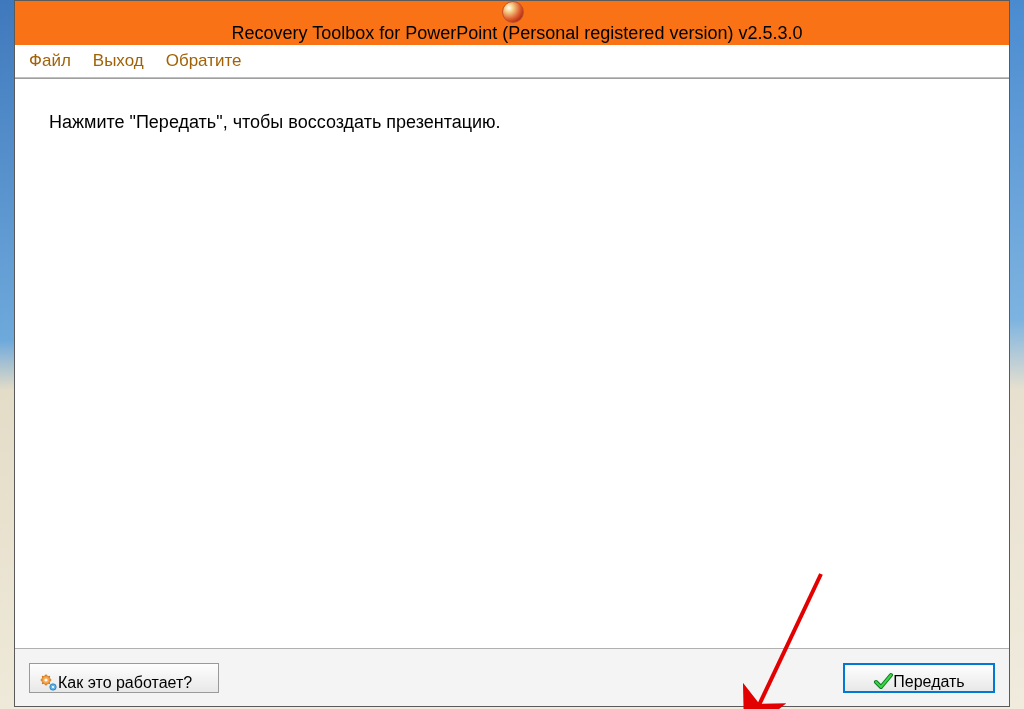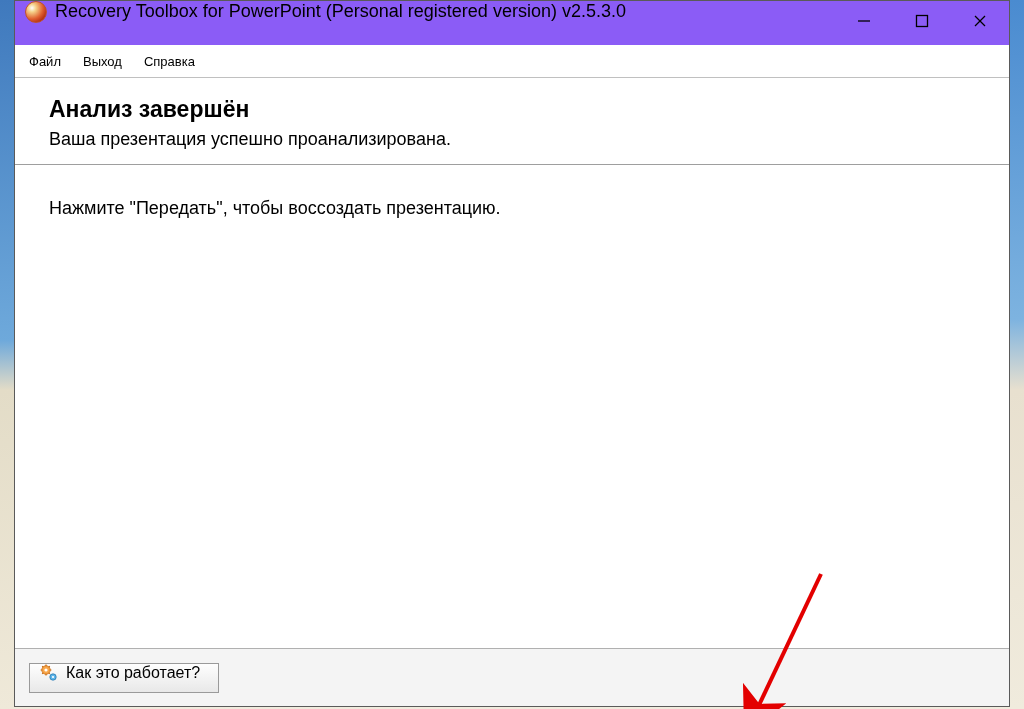--- a/index.html
+++ b/index.html
@@ -19,24 +19,25 @@
     width: 996px;
     height: 707px;
     background: #ffffff;
     border: 1px solid #5a5a5a;
     display: flex;
     flex-direction: column;
   }
   .titlebar {
     height: 44px;
     display: flex;
-    align-items: flex-start;
+    align-items: center;
     padding-left: 10px;
-    background: #8b5cf6;
+    background: #f97316;
     border-bottom: 0;
+    flex-direction: column;
   }
   .app-icon {
     width: 22px;
     height: 22px;
     border-radius: 50%;
     background: radial-gradient(circle at 30% 30%, #fff, #f5d28a 20%, #e06030 55%, #b02a10 80%);
     border: 1px solid #c0522a;
     margin-right: 8px;
     position: relative;
     flex-shrink: 0;
@@ -66,22 +67,22 @@
   .menubar {
     height: 32px;
     display: flex;
     align-items: center;
     padding: 0 8px;
     background: #ffffff;
   }
   .menu-item {
     padding: 4px 14px 4px 0;
     margin-right: 8px;
-    font-size: 13px;
-    color: #000000;
+    font-size: 17px;
+    color: #a16207;
     cursor: default;
   }
   .menu-item:first-child { padding-left: 6px; }
   .content-wrap {
     flex: 1 1 auto;
     border-top: 1px solid #c0c0c0;
     display: flex;
     flex-direction: column;
     position: relative;
     background: #ffffff;
@@ -120,23 +121,22 @@
     align-items: center;
     padding: 0 14px;
     gap: 10px;
   }
   .btn {
     height: 30px;
     min-width: 152px;
     border: 1px solid #9a9a9a;
     background: linear-gradient(to bottom, #fefefe, #e8e8e8);
     display: inline-flex;
-    align-items: flex-start;
+    align-items: flex-end;
     justify-content: center;
-    gap: 8px;
     font-size: 16px;
     color: #000;
     padding: 0 12px;
     cursor: default;
   }
   .btn.help { min-width: 190px; justify-content: flex-start; padding-left: 10px; }
   .btn.highlighted {
     border: 2px solid #0078d4;
   }
   .spacer { flex: 1 1 auto; }
@@ -200,29 +200,25 @@
             <line x1="2" y1="2" x2="12" y2="12" stroke="#000" stroke-width="1.3"></line>
             <line x1="12" y1="2" x2="2" y2="12" stroke="#000" stroke-width="1.3"></line>
           </svg>
       </button>
     </div>
   </div>
 
   <div class="menubar">
     <div class="menu-item">Файл</div>
     <div class="menu-item">Выход</div>
-    <div class="menu-item">Справка</div>
+    <div class="menu-item">Обратите</div>
   </div>
 
   <div class="content-wrap">
 
-    <div class="header-block">
-      <h1 class="page-title">Анализ завершён</h1>
-      <p class="page-subtitle">Ваша презентация успешно проанализирована.</p>
-    </div>
 
     <div class="hr"></div>
 
     <div class="body-block">
       <div>Нажмите "Передать", чтобы воссоздать презентацию.</div>
     </div>
 
     <div class="footer">
       <button class="btn help">
         <span class="icon-gear">
@@ -246,20 +242,29 @@
               <circle cx="0" cy="0" r="1.1" fill="#fff"></circle>
             </g>
           </svg>
         </span>
         <span>Как это работает?</span>
       </button>
 
       <div class="spacer"></div>
 
 
+      <button class="btn highlighted">
+        <span class="icon-check">
+          <svg width="20" height="20" viewBox="0 0 20 20">
+            <path d="M3 11 L8 16 L18 4" fill="none" stroke="#0a7a1e" stroke-width="4" stroke-linecap="round" stroke-linejoin="round"></path>
+            <path d="M3 11 L8 16 L18 4" fill="none" stroke="#3fd646" stroke-width="2" stroke-linecap="round" stroke-linejoin="round"></path>
+          </svg>
+        </span>
+        <span>Передать</span>
+      </button>
 
     </div>
 
     <svg class="arrow-overlay" width="120" height="170" viewBox="0 0 120 170">
       <defs>
         <marker id="ahead" markerWidth="12" markerHeight="12" refX="8" refY="6" orient="auto">
           <path d="M0,0 L12,6 L0,12 L3,6 z" fill="#e30000"></path>
         </marker>
       </defs>
       <path d="M86 4 Q50 80 16 152" fill="none" stroke="#e30000" stroke-width="4" marker-end="url(#ahead)"></path>

